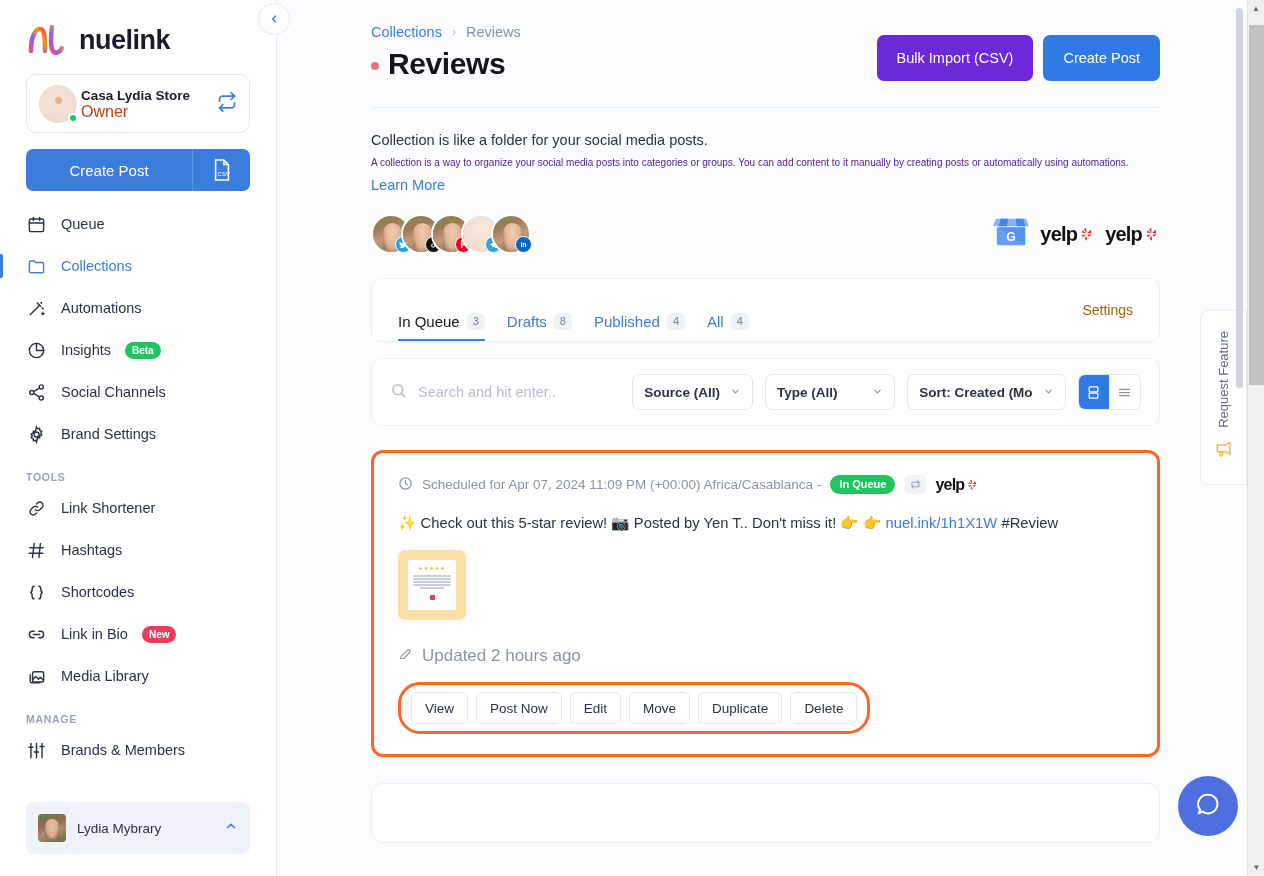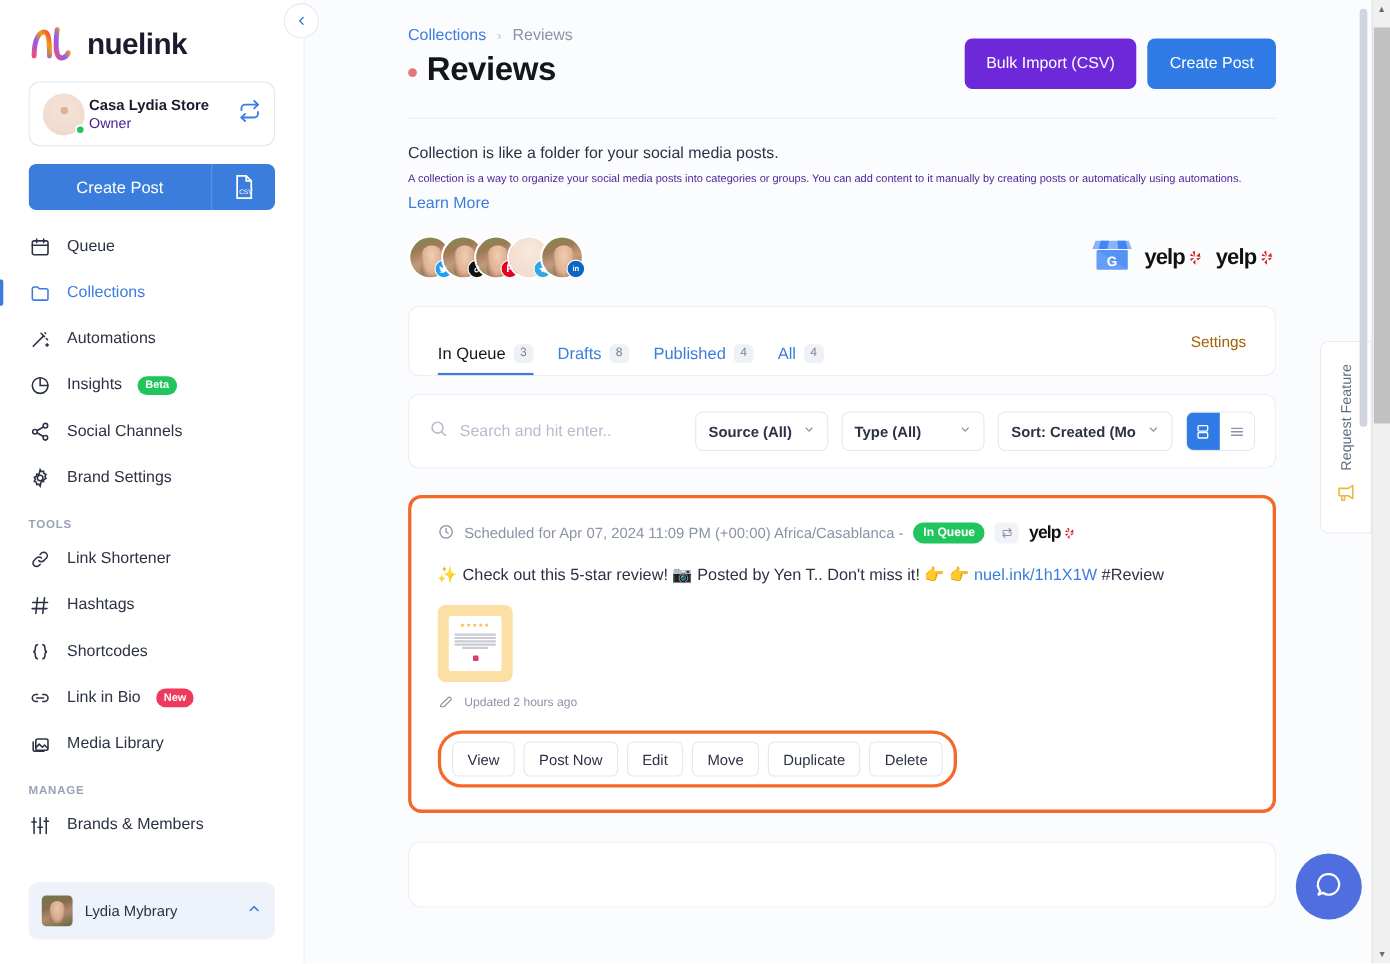--- a/index.html
+++ b/index.html
@@ -37,21 +37,21 @@
     display:flex; align-items:center; justify-content:center;
   }
   .brand-ava .inner-dot { width: 7px; height: 7px; border-radius: 50%; background: #e0b392; margin-bottom:6px;}
   .brand-ava .online {
     position: absolute; right: -1px; bottom: 0px;
     width: 10px; height: 10px; border-radius: 50%;
     background: #21c55d; border: 2px solid #fff;
   }
   .brand-meta { flex: 1; min-width: 0; }
   .brand-name { font-size: 13.5px; font-weight: 700; color: #1b1b2f; line-height: 16px; }
-  .brand-role { font-size: 13px; color: #4c1d95; line-height: 16px; }
+  .brand-role { font-size: 16px; color: #c2410c; line-height: 16px; }
   .brand-switch { color: #3b7ddd; flex: 0 0 auto; }
 
   .create-row { margin: 16px 26px 0 26px; display: flex; height: 42px; border-radius: 7px; overflow: hidden; }
   .create-btn {
     flex: 1; background: #3b7ddd; color: #fff; border: none;
     font-size: 15px; font-family: inherit; font-weight: 400;
     display: flex; align-items: center; justify-content: center; cursor: pointer;
   }
   .csv-btn {
     width: 58px; background: #3b7ddd; border: none; border-left: 1px solid #5b93e4;
@@ -217,21 +217,21 @@
     background: #fbdfa4; display: flex; align-items: center; justify-content: center;
   }
   .thumb-inner {
     width: 48px; height: 50px; background: #fff; border-radius: 2px;
     display: flex; flex-direction: column; align-items: center; padding-top: 5px; gap: 2px;
   }
   .thumb-stars { font-size: 5px; color: #f5b52a; letter-spacing: 1px; }
   .thumb-lines { width: 38px; display:flex; flex-direction:column; gap:1.5px; margin-top:2px; }
   .thumb-lines span { height: 1.5px; background: #c9ccd4; border-radius: 1px; display:block;}
   .thumb-dot { width: 5px; height: 5px; background: #e0396c; border-radius: 1px; margin-top: 4px; }
-  .updated { margin-top: 10px; display: flex; align-items: center; gap: 9px; font-size: 11px; color: #8b93a7; }
+  .updated { margin-top: 26px; display: flex; align-items: center; gap: 9px; font-size: 17px; color: #8b93a7; }
   .actions-wrap {
     margin-top: 16px; display: inline-flex; gap: 8px; border: 3px solid #f4682a;
     border-radius: 22px; padding: 7px 10px;
   }
   .act-btn {
     height: 32px; padding: 0 13px; border: 1px solid #e2e7f0; border-radius: 6px;
     background: #fff; font-family: inherit; font-size: 13.5px; color: #2c3245; cursor: pointer;
   }
   .next-card {
     margin-top: 26px; height: 60px; background: #fff;

